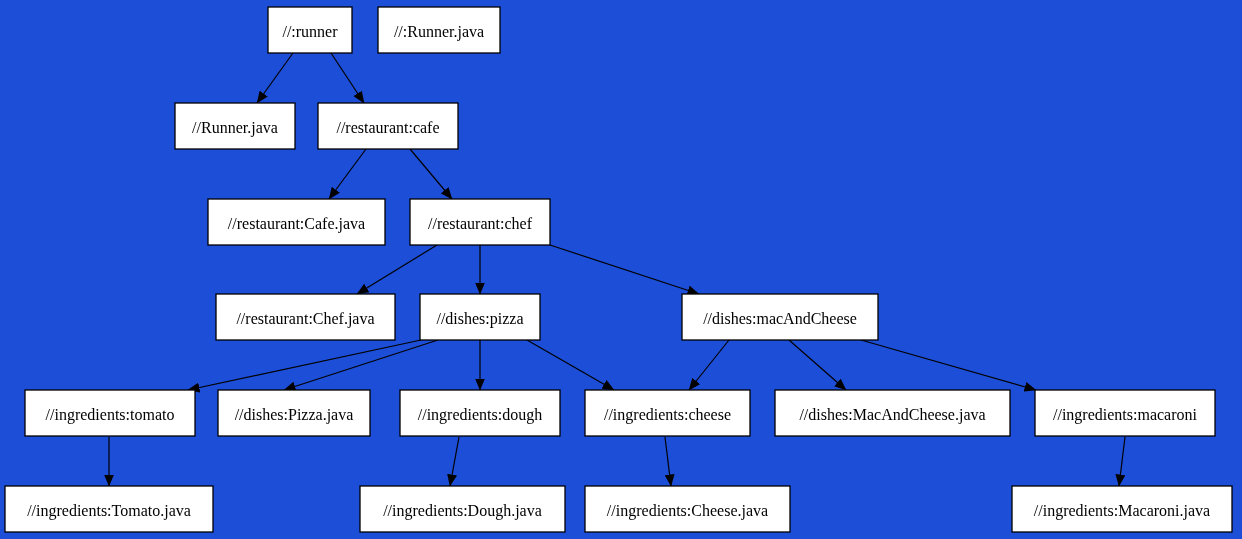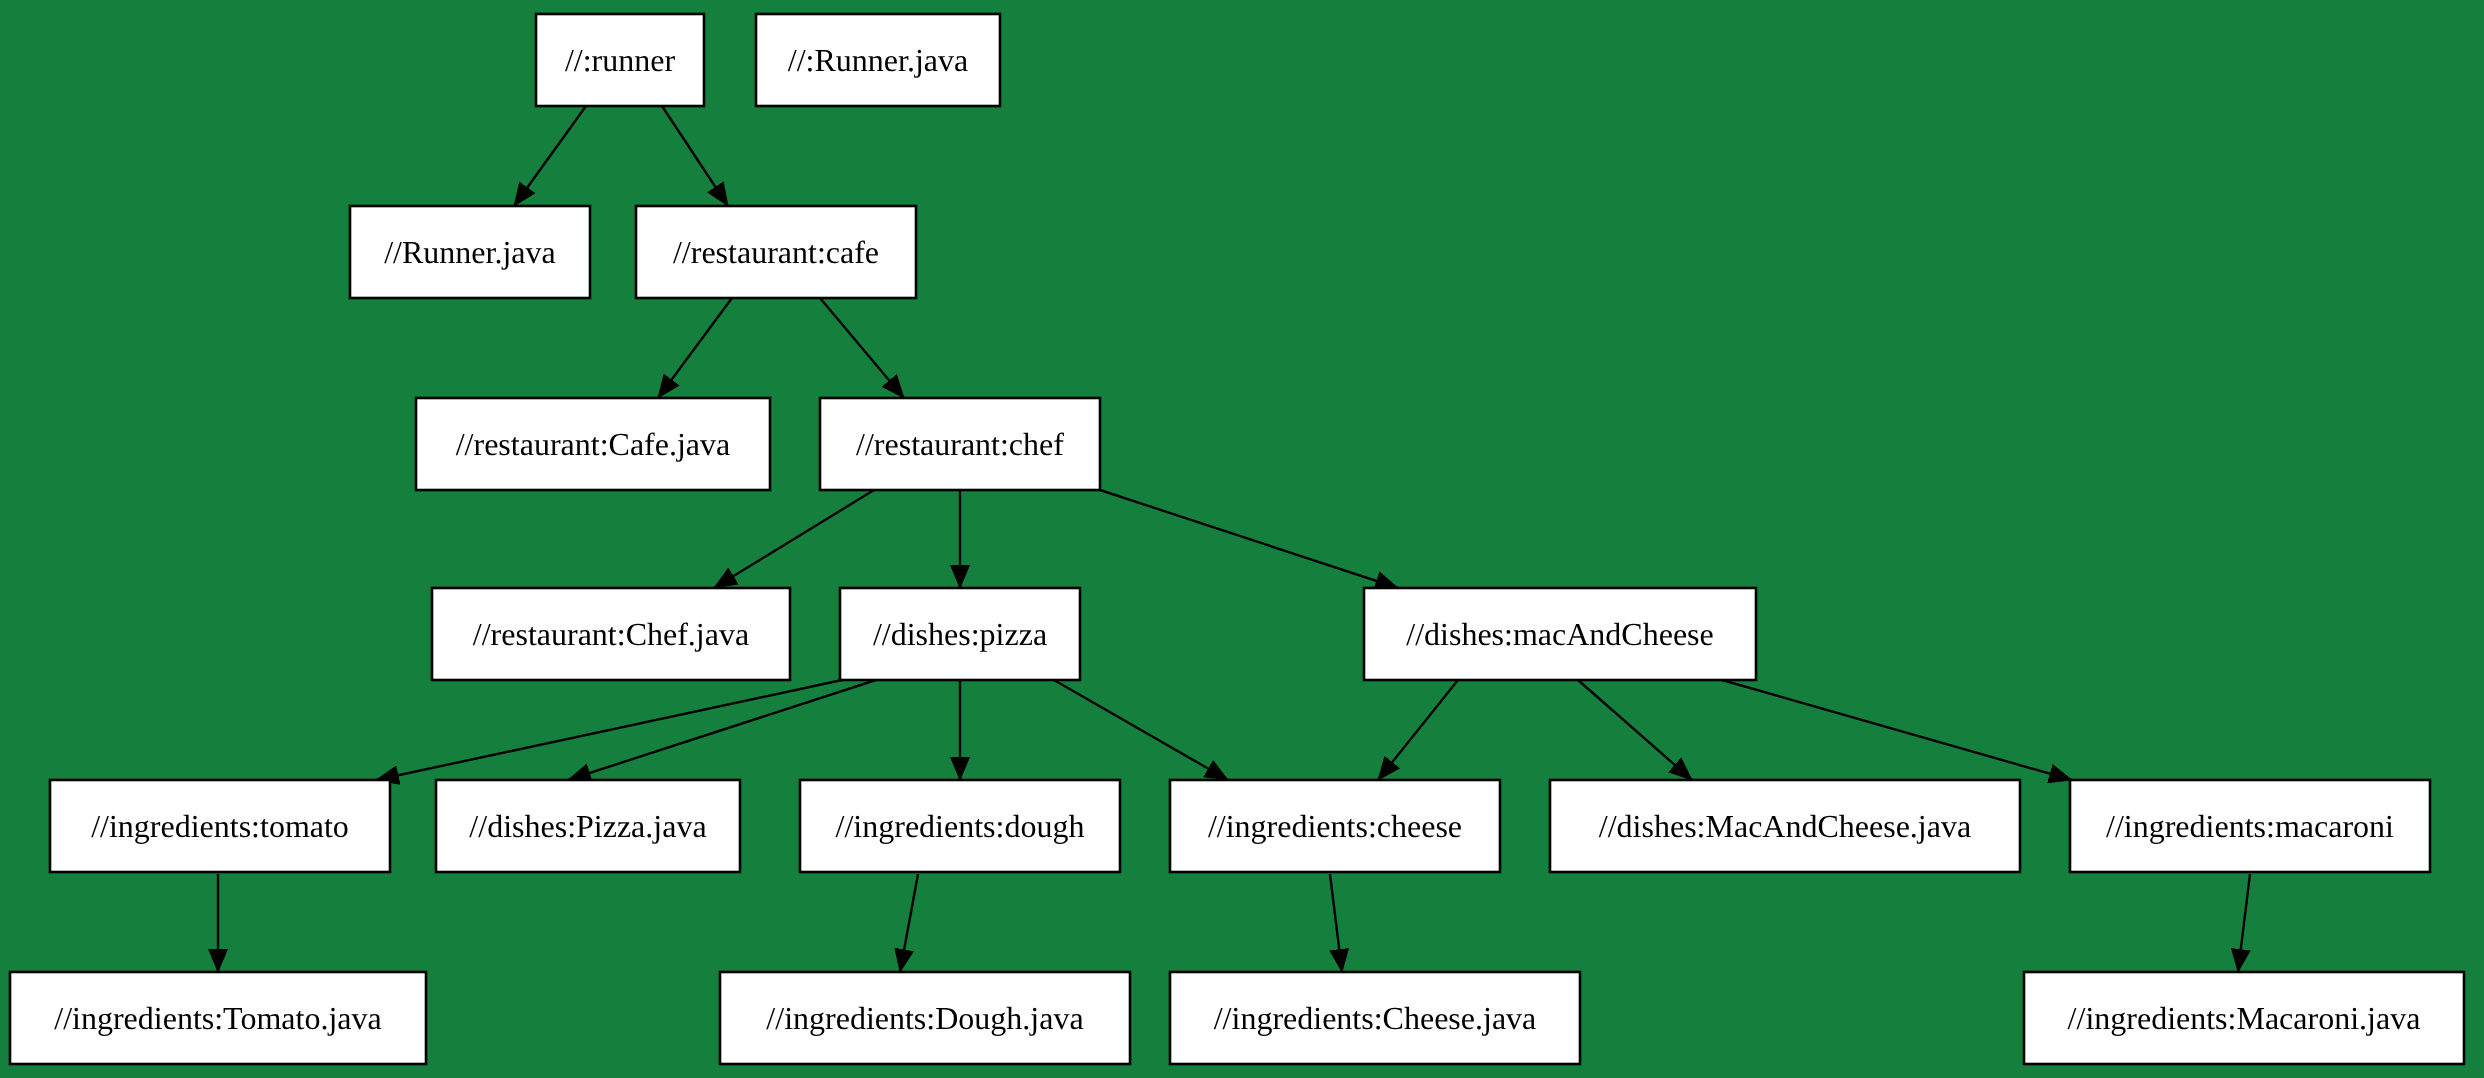--- a/index.html
+++ b/index.html
@@ -4,21 +4,21 @@
 <style>
   html, body {
     margin: 0;
     padding: 0;
     background: #ffffff;
   }
   .graph-canvas {
     position: relative;
     width: 1242px;
     height: 539px;
-    background: #15803d;
+    background: #1d4ed8;
     overflow: hidden;
   }
   svg text {
     font-family: "Liberation Serif", "DejaVu Serif", serif;
     font-size: 16px;
     fill: #000000;
   }
 </style>
 </head>
 <body>

